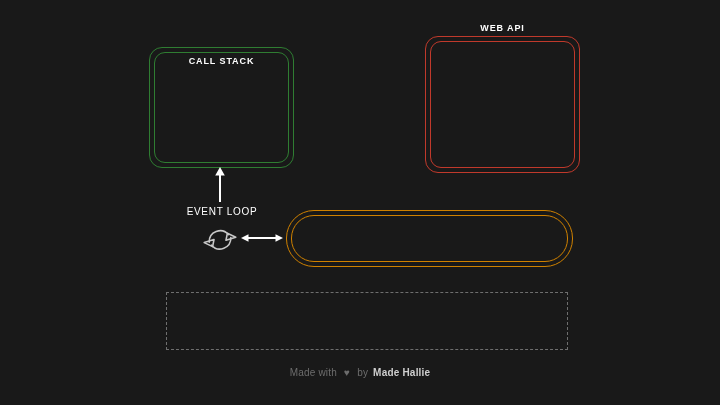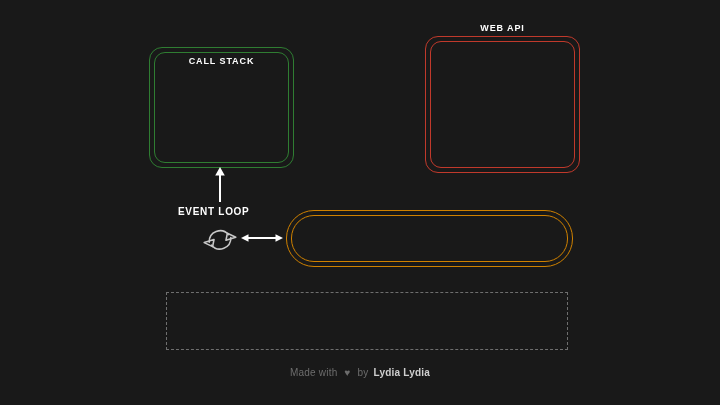--- a/index.html
+++ b/index.html
@@ -94,23 +94,24 @@
   }
   #output-label { left: 166px; top: 279px; width: 402px; }
 
   
   #event-loop-label {
     position: absolute;
     left: 178px; top: 205px;
     width: 88px;
     color: #ffffff;
     font-size: 10px;
-    font-weight: bold;
+    font-weight: normal;
     letter-spacing: 0.7px;
     white-space: nowrap;
+    text-align: center;
     line-height: 13px;
   }
 
   #event-loop-icon {
     position: absolute;
     left: 201px; top: 222px;
     width: 38px; height: 36px;
   }
 
   #arrow-up-to-stack {
@@ -201,16 +202,16 @@
 
   <div id="arrow-loop-to-queue">
     <svg width="42" height="16" viewBox="0 0 42 16" xmlns="http://www.w3.org/2000/svg">
       <line x1="5" y1="8" x2="37" y2="8" stroke="#ffffff" stroke-width="2"></line>
       <polygon points="0,8 7.5,4.2 7.5,11.8" fill="#ffffff"></polygon>
       <polygon points="42,8 34.5,4.2 34.5,11.8" fill="#ffffff"></polygon>
     </svg>
   </div>
 
   <div id="footer">
-    <span>Made with</span><span class="sep"> </span><span class="heart">♥</span><span class="sep"> </span><span>by</span><span class="sep"> </span><span class="author">Lydia Lydia</span>
+    <span>Made with</span><span class="sep"> </span><span class="heart">♥</span><span class="sep"> </span><span>by</span><span class="sep"> </span><span class="author">Made Hallie</span>
   </div>
 
 </div>
 
 </body></html>

